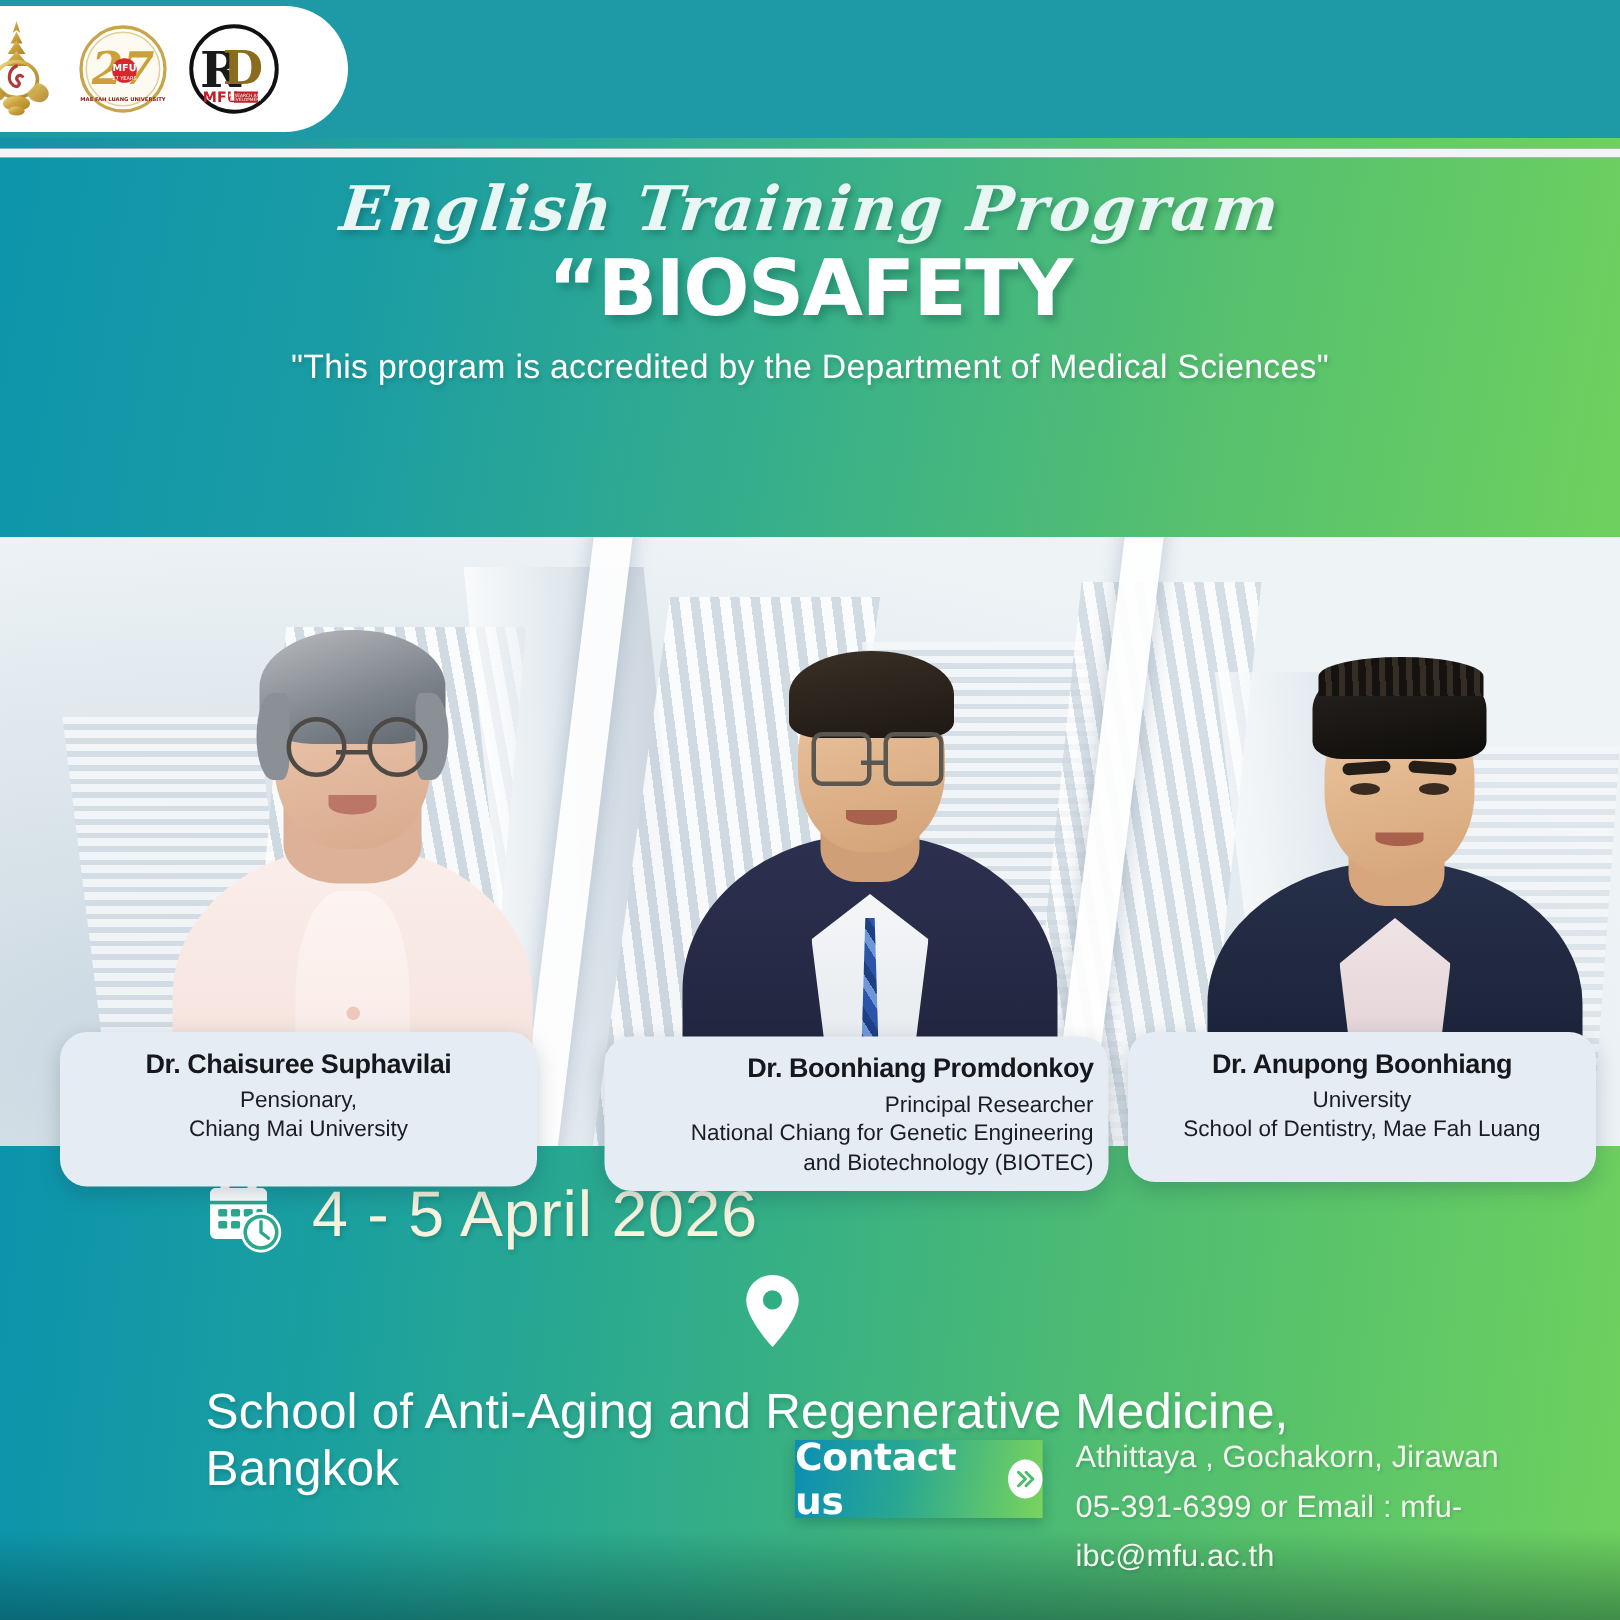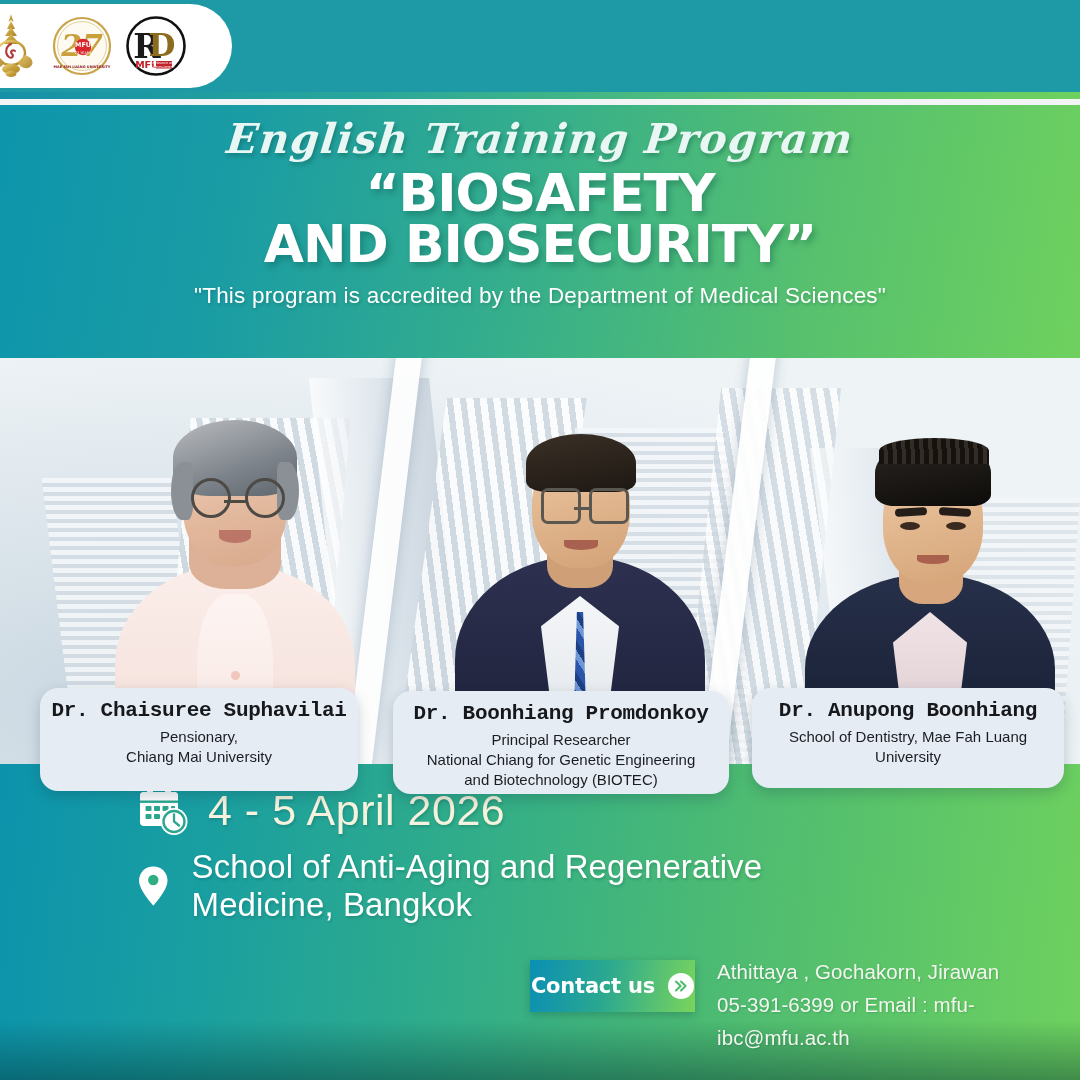--- a/index.html
+++ b/index.html
@@ -57,52 +57,52 @@
   .person{position:absolute;bottom:0;}
   .head{position:absolute;border-radius:48% 48% 44% 44%;}
   .hair{position:absolute;}
   .body{position:absolute;bottom:0;border-radius:46% 46% 0 0;}
 
   
   .cards{position:absolute;left:0;top:0;width:1080px;height:1080px;z-index:8;pointer-events:none;}
   .card{position:absolute;background:#e6ecf4;border-radius:18px;
         box-shadow:0 5px 14px rgba(20,50,70,.22);
         text-align:center;padding:11px 10px 13px;box-sizing:border-box;pointer-events:auto;}
-  .card .nm{font-family:Liberation Mono, monospace;font-weight:bold;color:#16181c;
-            font-size:21px;letter-spacing:-.3px;line-height:1.15;}
+  .card .nm{font-family:Liberation Sans, sans-serif;font-weight:bold;color:#16181c;
+            font-size:18px;letter-spacing:-.3px;line-height:1.15;}
   .card .rl{font-family:"Liberation Sans",sans-serif;color:#1b1d22;font-size:15px;
             line-height:1.32;margin-top:4px;}
   .card.c1{left:40px;top:688px;width:318px;height:103px;}
-  .card.c2{left:393px;top:691px;width:336px;height:103px;}
+  .card.c2{left:403px;top:691px;width:336px;height:103px;text-align:right;}
   .card.c3{left:752px;top:688px;width:312px;height:100px;}
 
   
   .bottom{position:absolute;left:0;top:764px;width:1080px;height:316px;
           background:linear-gradient(96deg,#0c93ac 0%,#1a9fa0 20%,#31ad89 43%,#4dbb72 67%,#6ed15e 100%);
           z-index:2;}
   .bottom-shade{position:absolute;left:0;bottom:0;width:1080px;height:60px;
      background:linear-gradient(180deg,rgba(0,40,50,0) 0%,rgba(0,45,45,.42) 100%);z-index:3;}
 
   .info{position:absolute;left:0;top:720px;width:892px;height:316px;z-index:6;}
 
   .row{position:absolute;display:flex;align-items:center;}
   .row-date{left:136px;top:63px;gap:18px;}
-  .row-venue{left:137px;top:128px;gap:22px;}
+  .row-venue{left:137px;top:128px;gap:22px;flex-direction:column;}
 
   .date-txt{font-family:"Liberation Sans",sans-serif;font-size:43px;color:#f7f2dd;
             letter-spacing:.5px;text-shadow:1px 2px 3px rgba(0,60,55,.22);}
   .venue-txt{font-family:"Liberation Sans",sans-serif;font-size:33px;color:#ffffff;
              letter-spacing:.1px;text-shadow:1px 2px 3px rgba(0,60,55,.22);}
 
   .contact-btn{position:absolute;left:530px;top:960px;width:165px;height:52px;
      background:linear-gradient(100deg,#0b8fb4 0%,#2aa890 45%,#7ad45c 100%);
      display:flex;align-items:center;justify-content:center;gap:13px;
      box-shadow:0 3px 8px rgba(0,50,50,.25);z-index:7;cursor:pointer;}
   .contact-btn .lbl{font-family:"DejaVu Sans",sans-serif;font-weight:bold;color:#ffffff;
-     font-size:21px;letter-spacing:-.2px;}
+     font-size:25px;letter-spacing:-.2px;}
   .chev{width:26px;height:26px;border-radius:50%;background:#ffffff;
         display:flex;align-items:center;justify-content:center;}
 
   .contact-lines{position:absolute;left:717px;top:955px;z-index:7;}
   .contact-lines div{font-family:"Liberation Sans",sans-serif;font-size:20.5px;color:#f4f6ee;
      line-height:1.62;letter-spacing:.1px;text-shadow:1px 1px 2px rgba(0,60,55,.2);}
 </style>
 </head>
 <body>
 
@@ -154,21 +154,20 @@
   </div>
 
   <div class="topbar-underline"></div>
   <div class="topbar-gap"></div>
 
   <div class="header">
     <div class="header-inner">
       <div class="script-title">English Training Program</div>
       <div class="main-title">
         <span>“BIOSAFETY</span>
-        <span class="l2">AND BIOSECURITY”</span>
       </div>
       <div class="accred">"This program is accredited by the Department of Medical Sciences"</div>
     </div>
   </div>
 
   <div class="photos">
     <div class="sky"></div>
 
     <div class="bld s" style="left:60px;top:120px;width:130px;height:300px;transform:skewX(7deg);opacity:.85;"></div>
     <div class="bld t" style="left:175px;top:60px;width:160px;height:360px;transform:skewX(-5deg);opacity:.8;"></div>
@@ -245,22 +244,22 @@
       <div class="rl">
         <div>Principal Researcher</div>
         <div>National Chiang for Genetic Engineering</div>
         <div>and Biotechnology (BIOTEC)</div>
       </div>
     </div>
 
     <div class="card c3">
       <div class="nm">Dr. Anupong Boonhiang</div>
       <div class="rl">
+        <div>University</div>
         <div>School of Dentistry, Mae Fah Luang</div>
-        <div>University</div>
       </div>
     </div>
   </div>
 
   <div class="info">
 
     <div class="row row-date">
       <svg width="54" height="54" viewBox="0 0 54 54">
         <rect x="4" y="9" width="38" height="34" rx="4" fill="#ffffff"></rect>
         <rect x="4" y="9" width="38" height="9" rx="4" fill="#ffffff"></rect>

